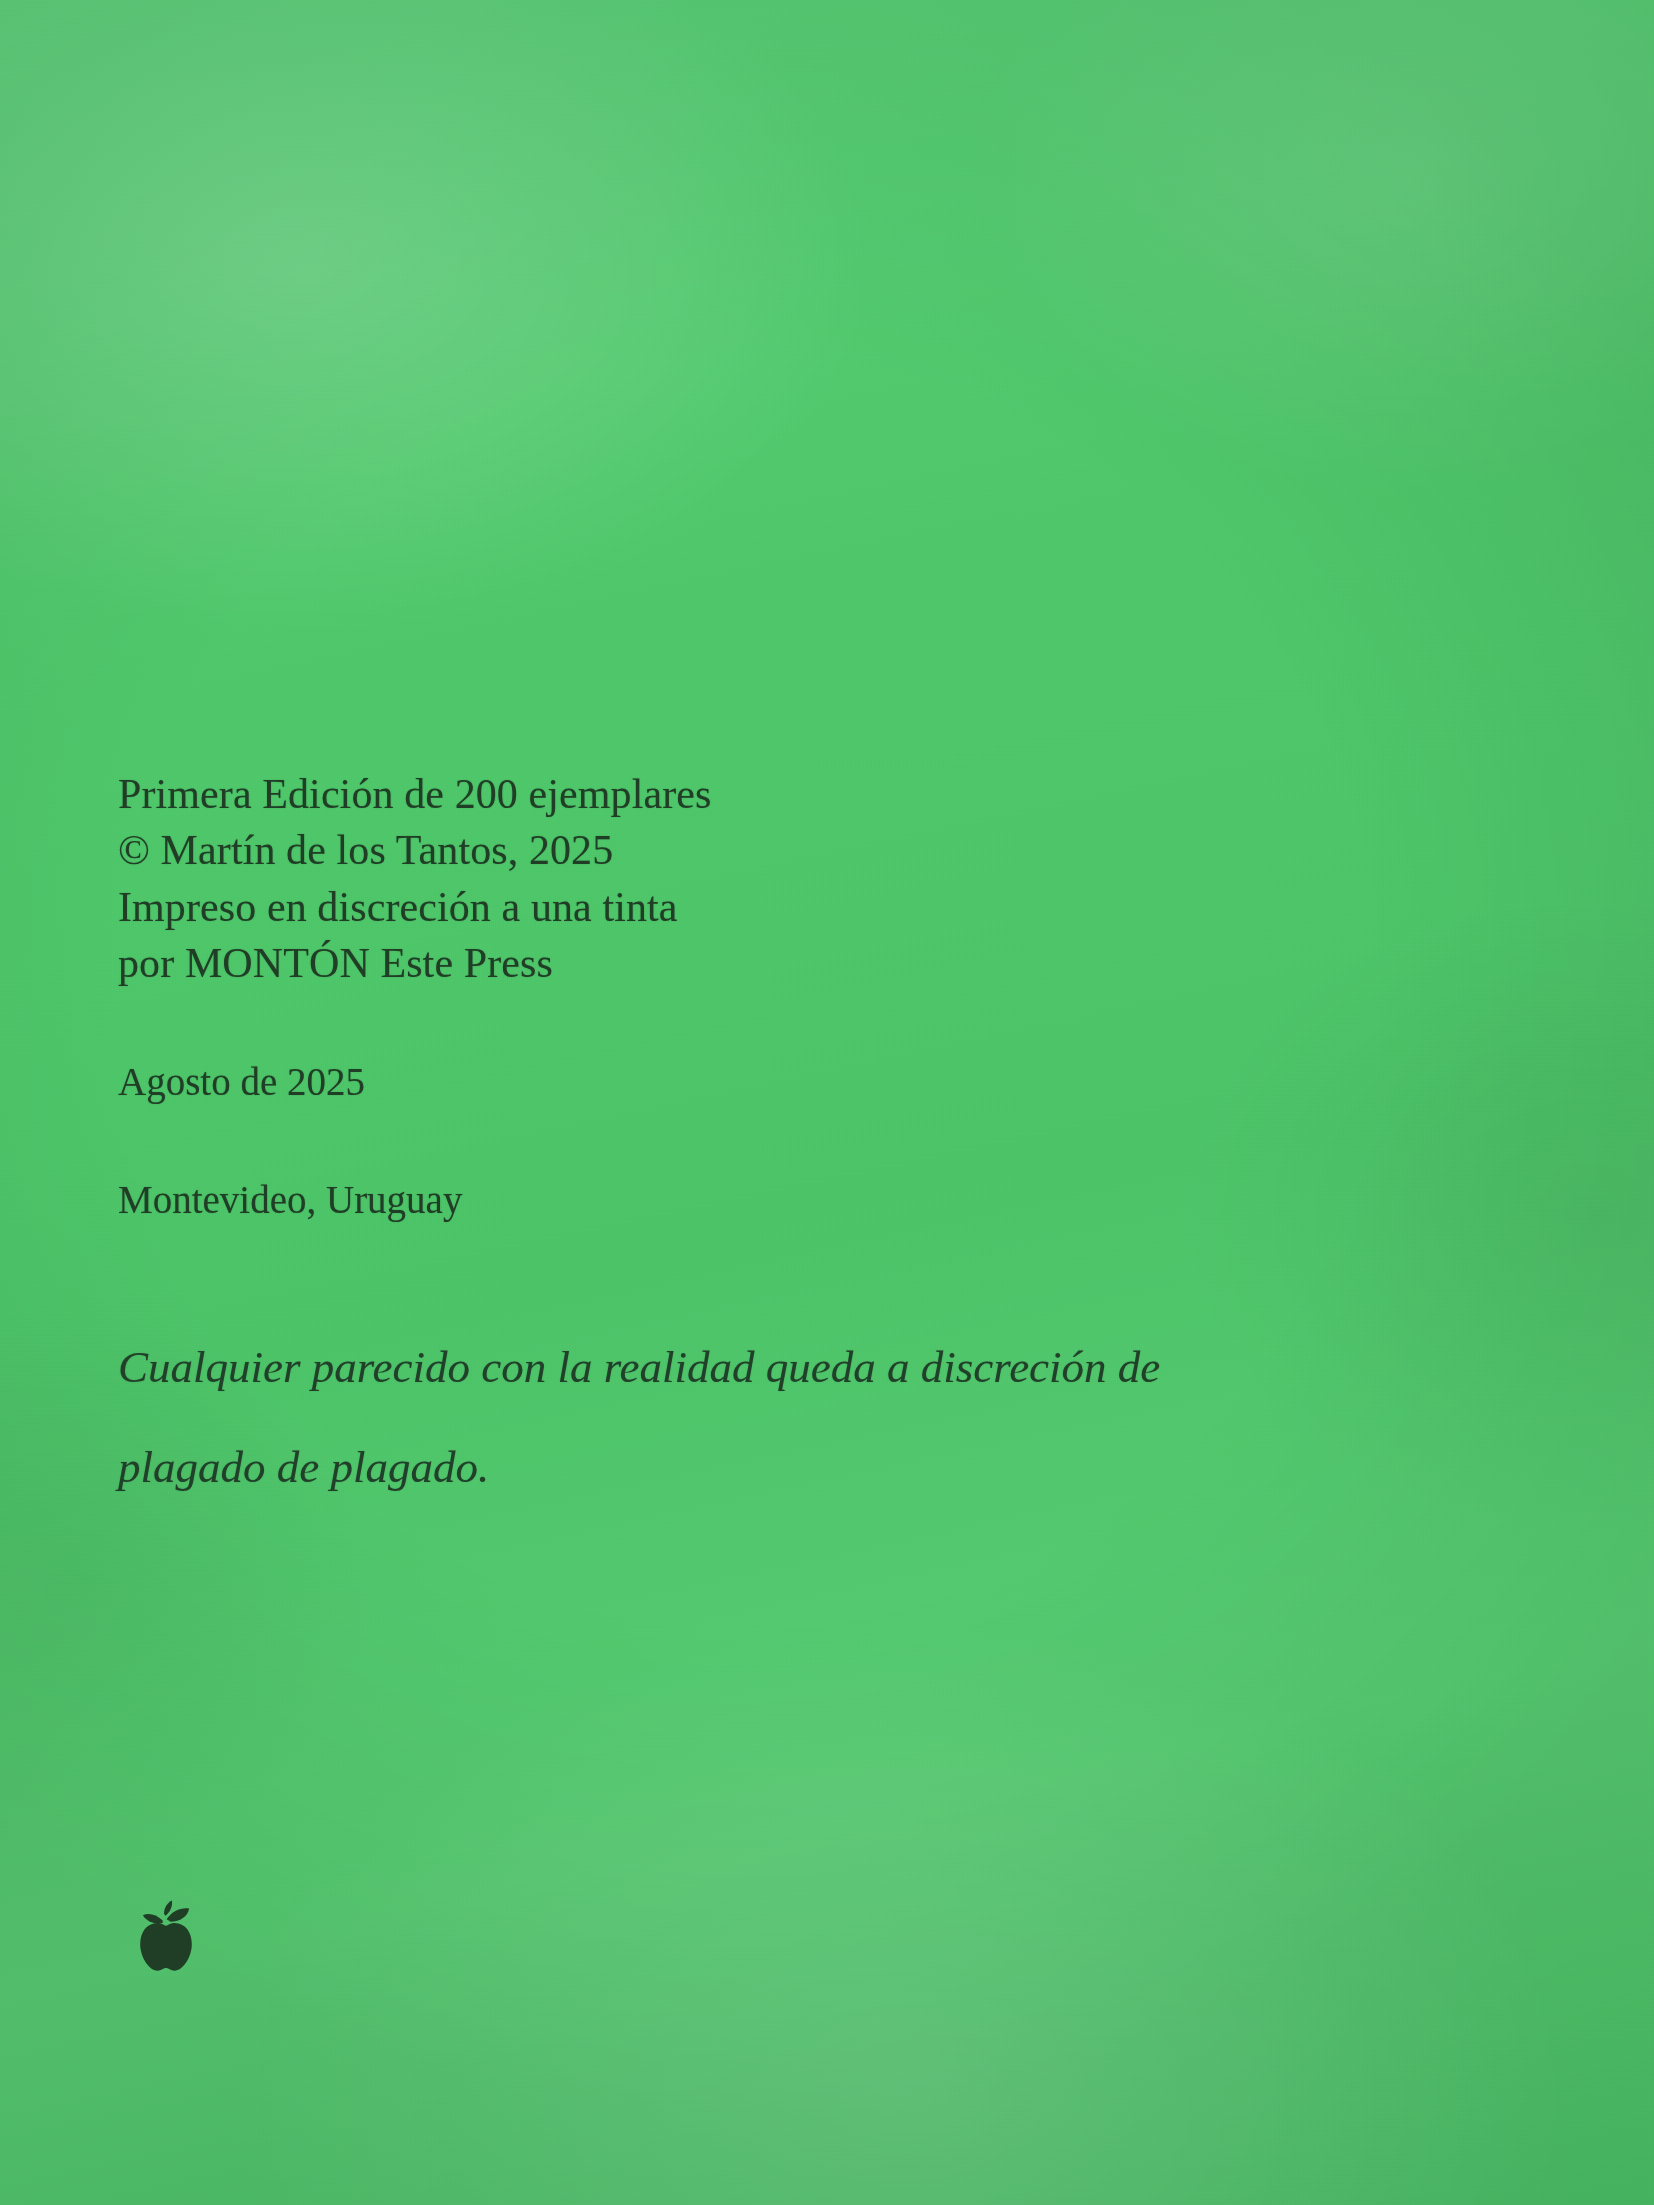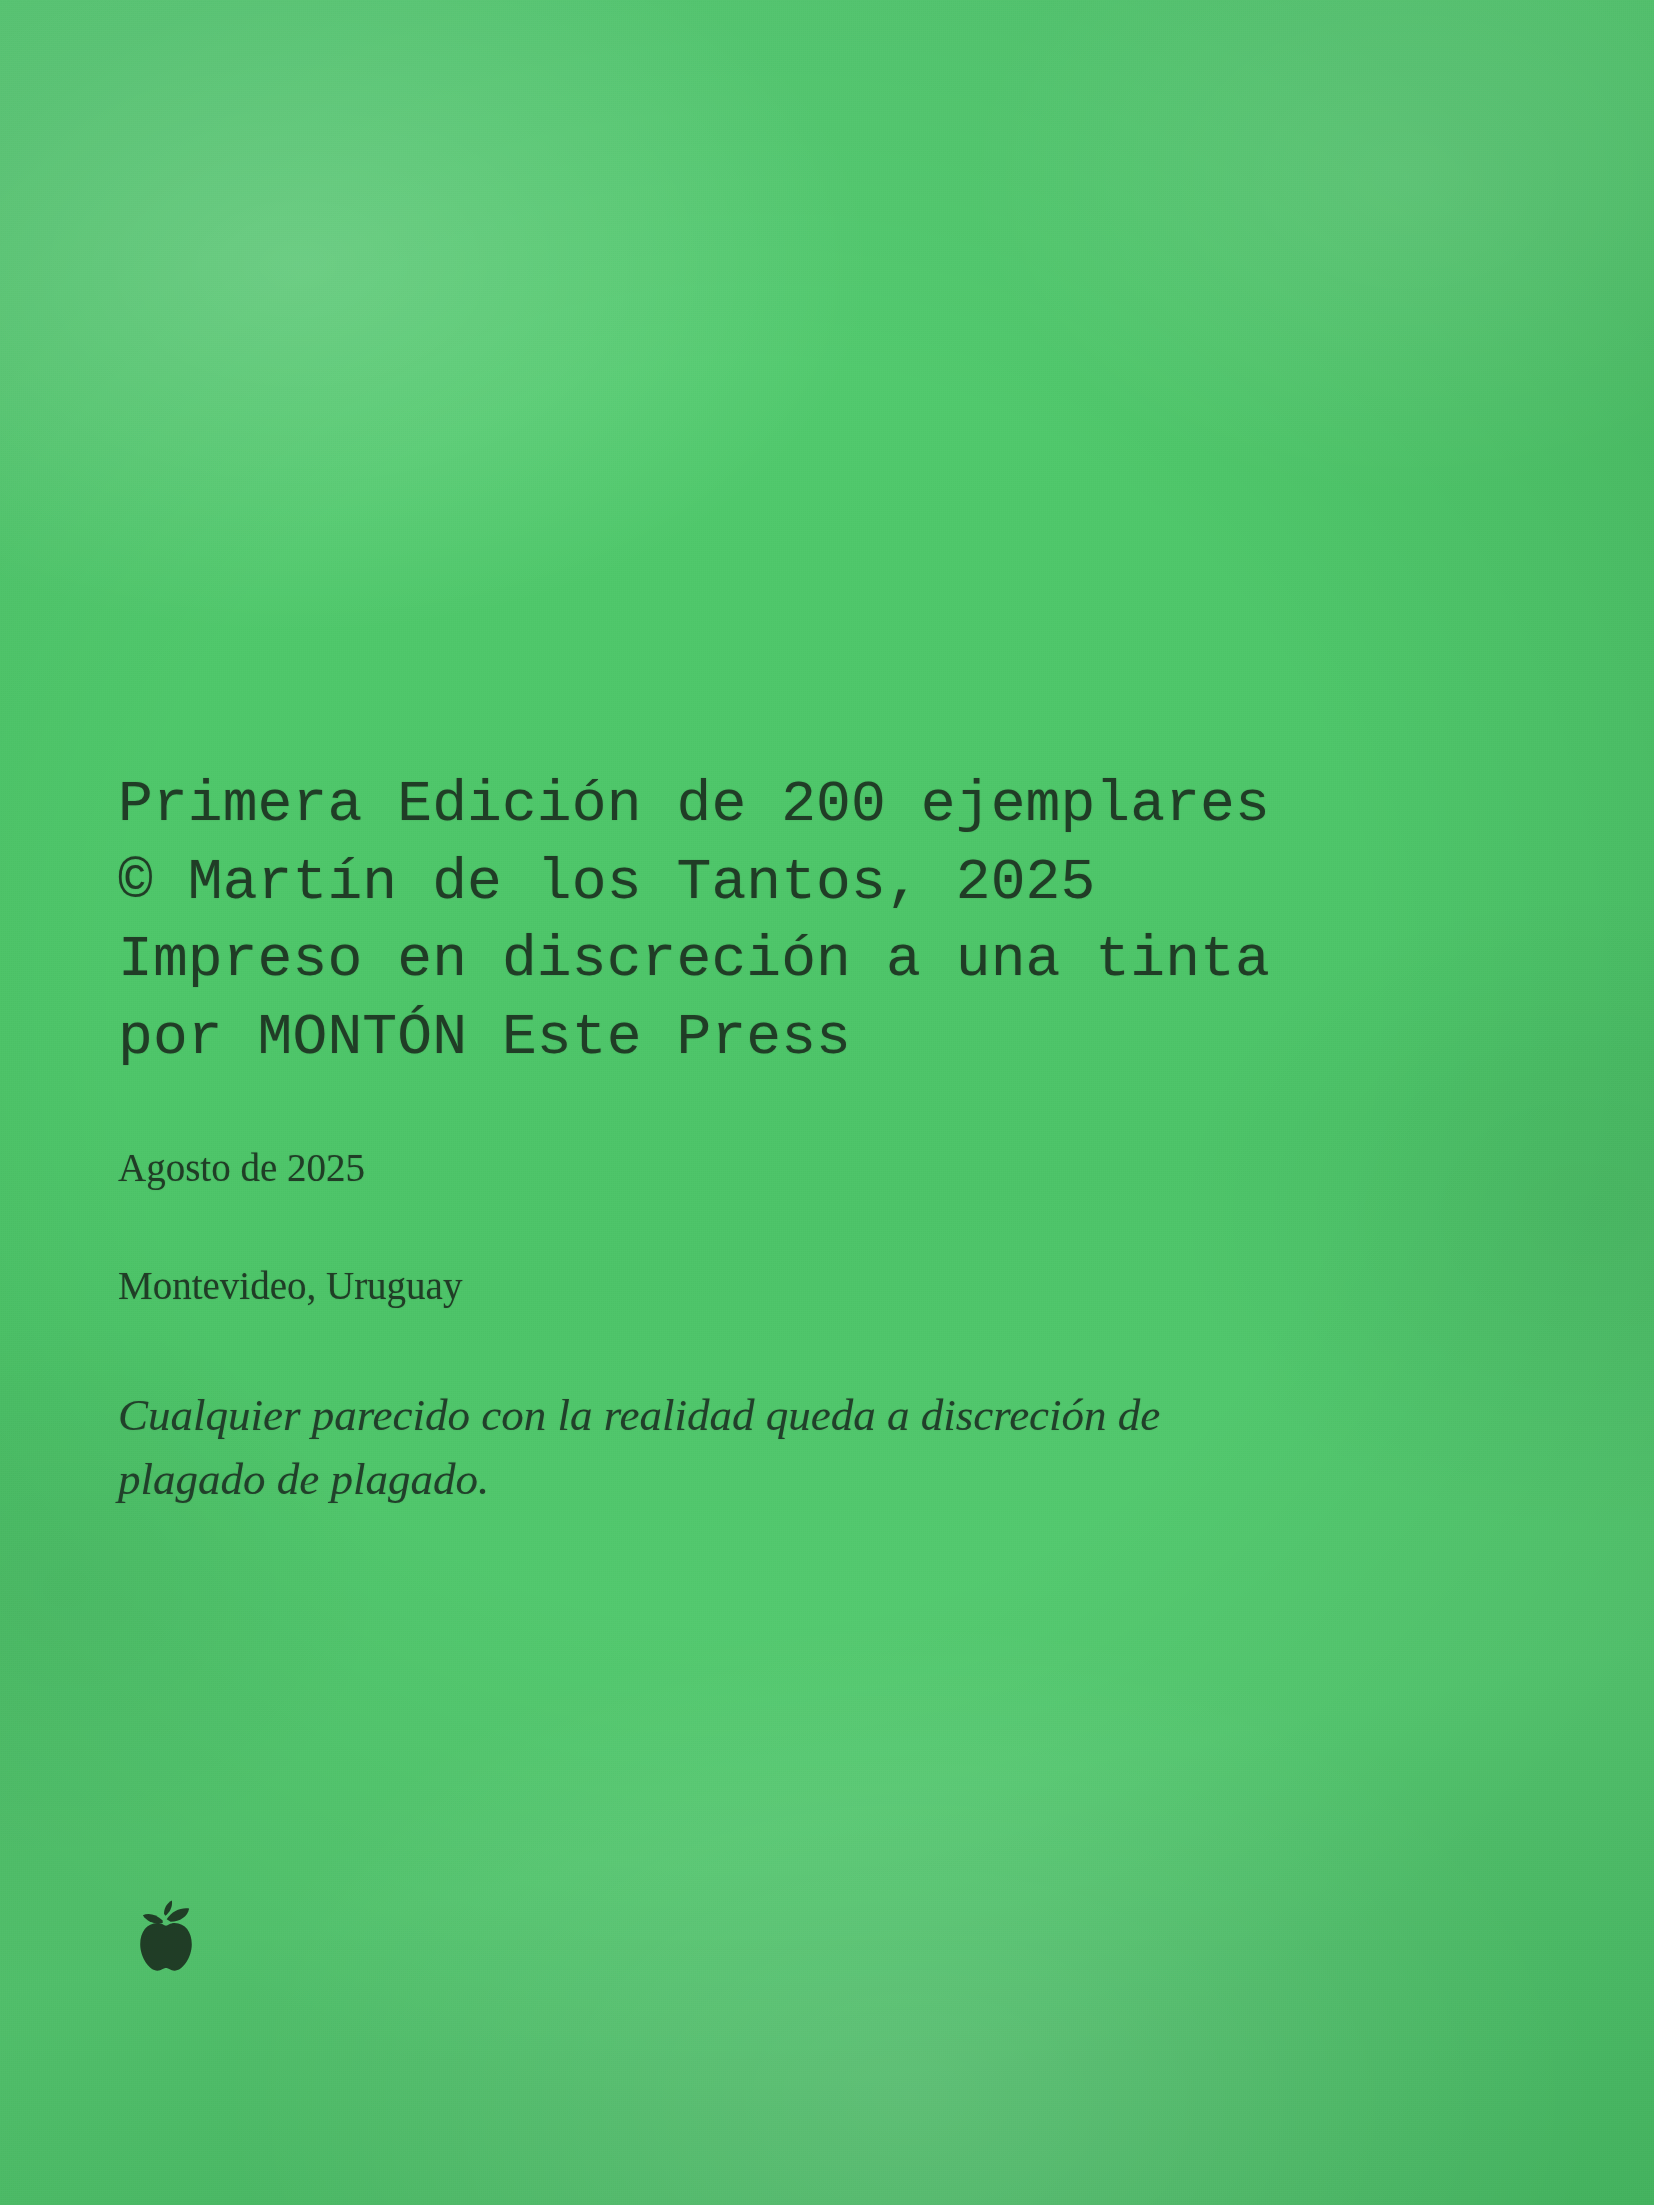--- a/index.html
+++ b/index.html
@@ -45,26 +45,25 @@
 
   
   .colophon {
     position: absolute;
     left: 118px;
     top: 766px;
     width: 1393px;
     color: #1c3822;
   }
   .block {
-    font-size: 58px;
+    font-size: 42px;
     line-height: 1.34;
     letter-spacing: 0.1px;
     color: #203d26;
     text-shadow: 0 0 1.3px rgba(28,56,34,0.30);
-    font-family: Liberation Mono, monospace;
   }
   .block .line { white-space: pre; }
 
   .spacer-a { height: 65px; }
   .spacer-b { height: 66px; }
   .spacer-c { height: 72px; }
 
   .single {
     font-size: 39px;
     line-height: 1.34;
@@ -74,21 +73,21 @@
   }
 
   .note {
     font-size: 45px;
     line-height: 1.42;
     font-style: italic;
     color: #21402a;
     text-shadow: 0 0 1.3px rgba(28,56,34,0.28);
     width: 1366px;
   }
-  .note .line { display: block; white-space: pre; }
+  .note .line { display: block; white-space: pre; margin-top: 37px; }
 
   
   .logo-wrap {
     position: absolute;
     left: 123px;
     top: 1894px;
     width: 86px;
     height: 86px;
   }
   .logo-wrap svg { display: block; }

